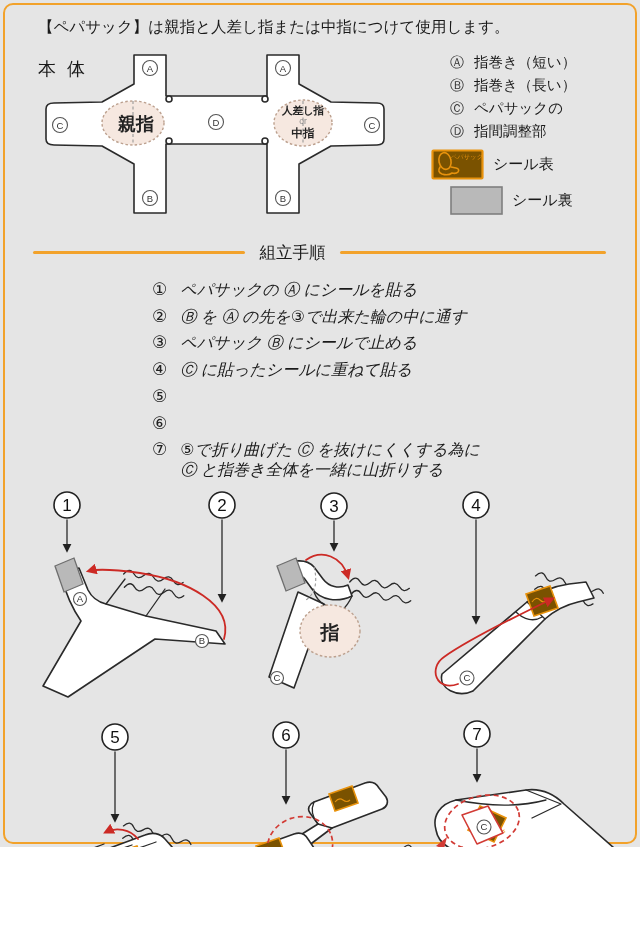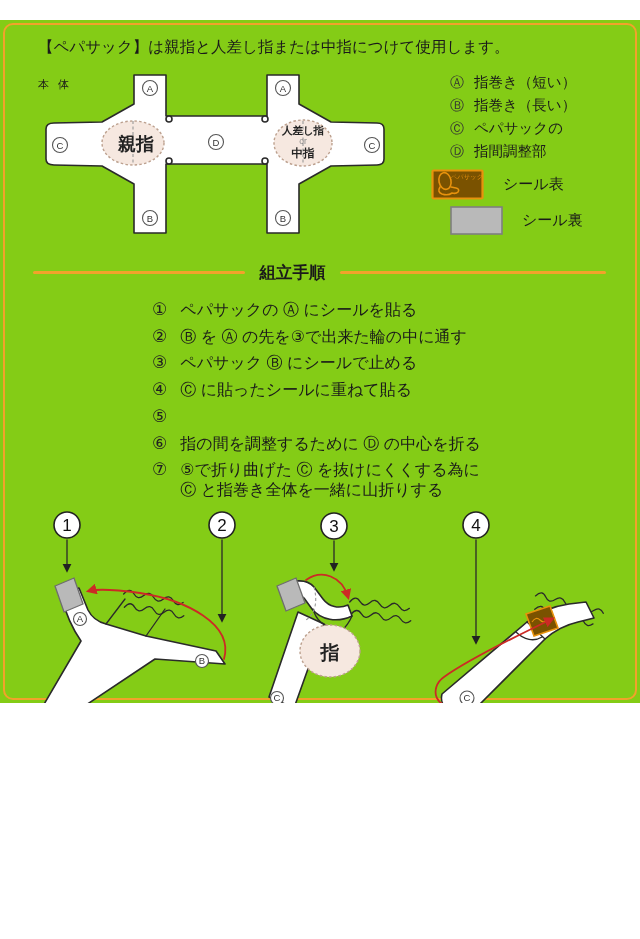--- a/index.html
+++ b/index.html
@@ -1,43 +1,43 @@
 <!DOCTYPE html>
 <html><head>
 <meta charset="utf-8">
 <style>
   html,body{margin:0;padding:0;background:#fff;}
-  .page{position:relative;width:640px;height:683px;background:#84cc16;overflow:hidden;
-        font-family:"Liberation Sans","DejaVu Sans",sans-serif;color:#1a1a1a;margin-top:20px;}
+  .page{position:relative;width:640px;height:847px;background:#e5e5e5;overflow:hidden;
+        font-family:"Liberation Sans","DejaVu Sans",sans-serif;color:#1a1a1a;}
   .page-border{position:absolute;left:3px;top:3px;right:3px;bottom:3px;
         border:2.5px solid #F2A22B;border-radius:10px;pointer-events:none;}
   .intro{position:absolute;left:38px;top:17px;font-size:15.5px;font-weight:500;white-space:nowrap;}
-  .body-label{position:absolute;left:38px;top:57px;font-size:11px;letter-spacing:3px;font-weight:500;}
+  .body-label{position:absolute;left:38px;top:57px;font-size:18px;letter-spacing:3px;font-weight:500;}
   svg{position:absolute;overflow:visible;}
   #diagram{left:0;top:0;width:640px;height:260px;}
   
   .legend-list{position:absolute;left:450px;top:51px;}
   .legend-row{display:flex;align-items:center;height:23px;}
   .legend-mark{width:24px;font-size:14px;color:#333;}
   .legend-label{font-size:14.5px;}
-  .sticker-row{position:absolute;display:flex;align-items:center;gap:19px;}
+  .sticker-row{position:absolute;display:flex;align-items:center;gap:9px;}
   .sticker-front-row{left:431px;top:149px;}
   .sticker-back-row{left:450px;top:186px;}
   .sticker-row svg{position:static;}
   .sticker-label{font-size:15px;}
   
   .div-line{position:absolute;height:3px;background:#F2A22B;border-radius:2px;top:251px;}
   .div-line.left{left:33px;width:212px;}
   .div-line.right{left:340px;width:266px;}
-  .div-title{position:absolute;left:245px;top:242px;width:95px;text-align:center;font-size:16.5px;font-weight:700;}
+  .div-title{position:absolute;left:245px;top:242px;width:95px;text-align:center;font-size:16.5px;font-weight:400;}
   
   .steps{position:absolute;left:152px;top:280px;width:420px;}
   .step{display:flex;gap:13px;margin-bottom:6px;font-size:16px;line-height:1.22;}
   .step-no{font-size:17px;color:#222;flex:none;}
-  .step-text{white-space:pre-line;}
+  .step-text{white-space:pre-line;font-style:italic;}
   
   #fig12{left:28px;top:490px;width:240px;height:216px;}
   #fig3{left:258px;top:490px;width:178px;height:216px;}
   #fig4{left:428px;top:490px;width:208px;height:218px;}
   #fig5{left:38px;top:712px;width:196px;height:224px;}
   #fig6{left:226px;top:712px;width:186px;height:224px;}
   #fig7{left:406px;top:712px;width:230px;height:224px;}
   .outline{fill:#fff;stroke:#2a2a2a;stroke-width:1.6;stroke-linejoin:round;}
   .thin{fill:none;stroke:#2a2a2a;stroke-width:1.3;stroke-linejoin:round;stroke-linecap:round;}
   .hidden-edge{fill:none;stroke:#999;stroke-width:1.1;stroke-dasharray:3 2.5;}
@@ -174,21 +174,20 @@
       </div>
     <div class="step">
         <span class="step-no">④</span>
         <span class="step-text">Ⓒ に貼ったシールに重ねて貼る</span>
       </div>
     <div class="step">
         <span class="step-no">⑤</span>
       </div>
     <div class="step">
         <span class="step-no">⑥</span>
-        <span class="step-text">指の間を調整するために Ⓓ の中心を折る</span>
       </div>
     <div class="step">
         <span class="step-no">⑦</span>
         <span class="step-text">⑤で折り曲げた Ⓒ を抜けにくくする為に
 Ⓒ と指巻き全体を一緒に山折りする</span>
       </div>
   </div>
 
   <svg id="fig12" viewBox="0 0 240 216">
     <g>

